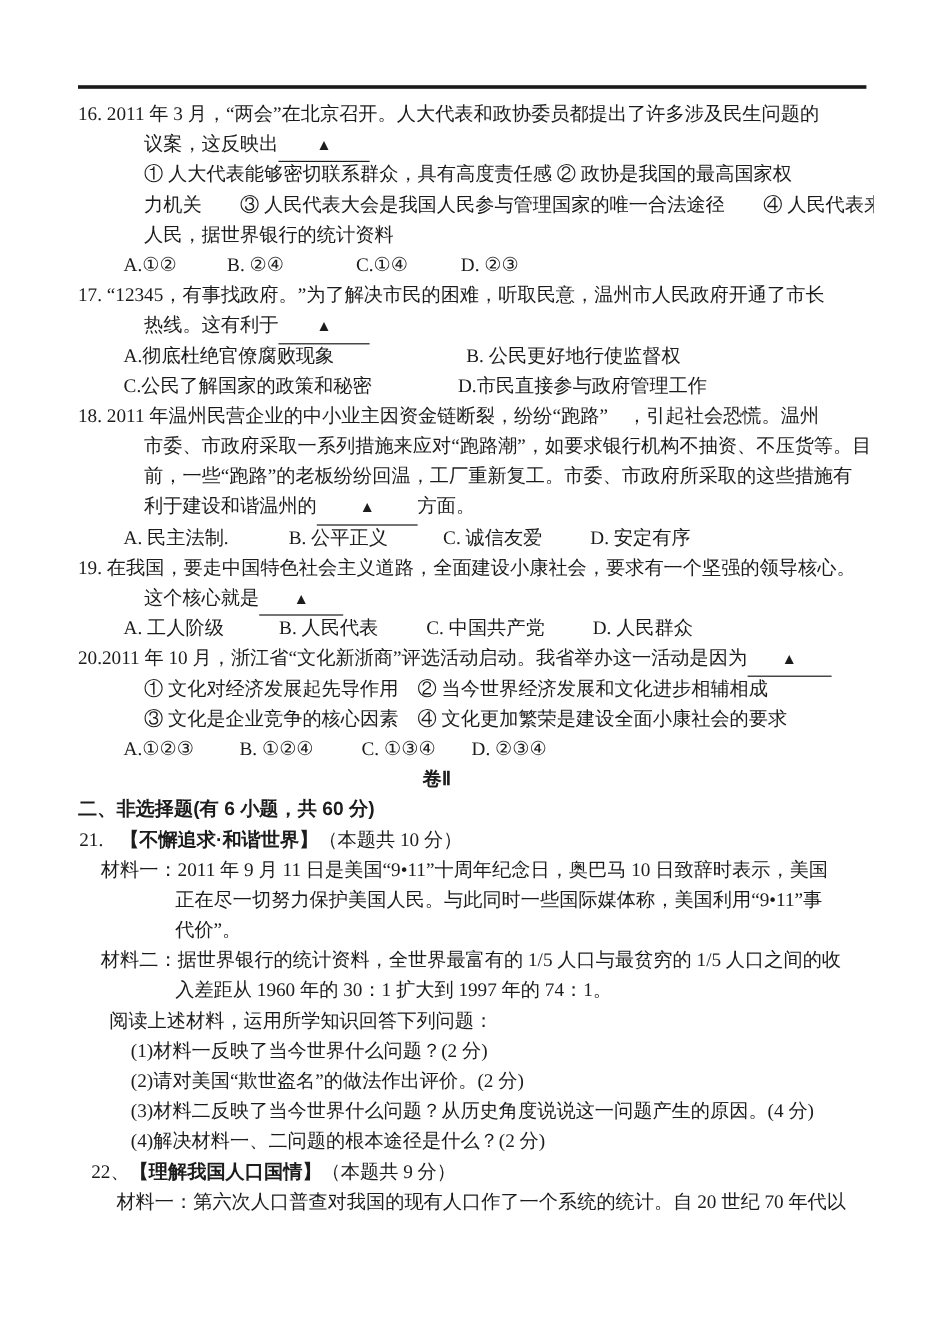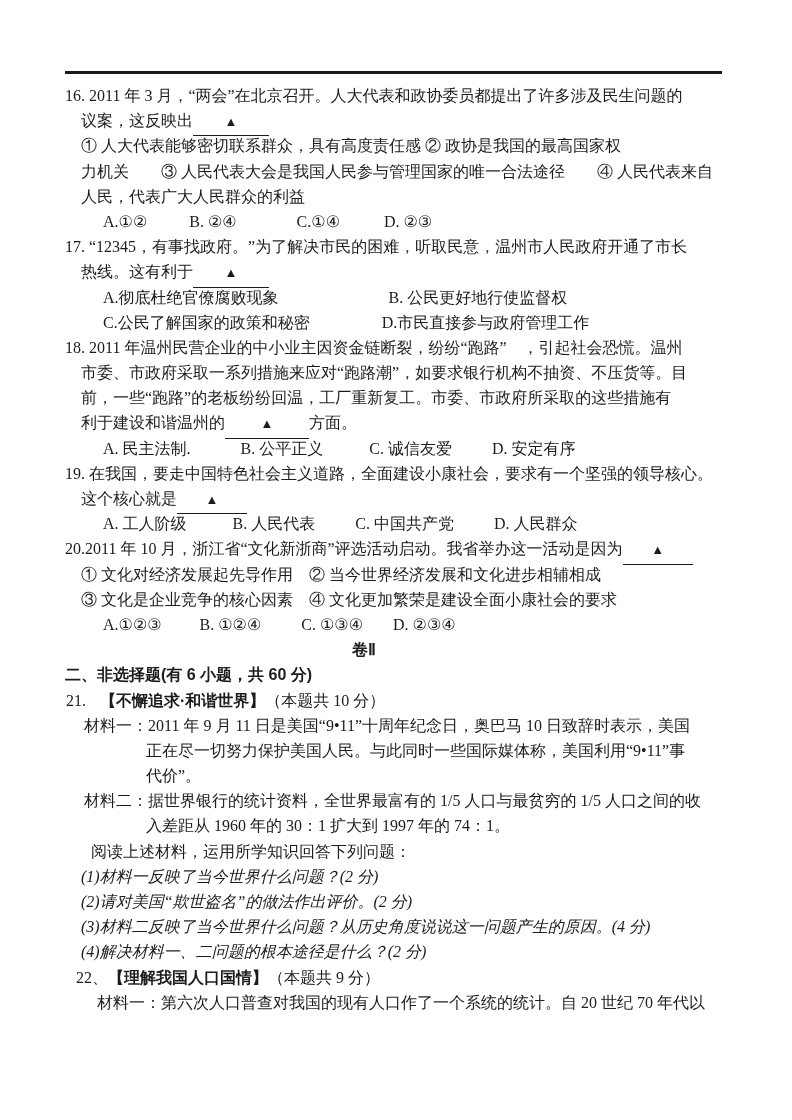--- a/index.html
+++ b/index.html
@@ -27,32 +27,32 @@
     left: 0;
     right: 0;
   }
   .line {
     line-height: 25.2px;
     height: 25.2px;
     white-space: pre;
   }
   
   .q     { padding-left: 65px; }
-  .c     { padding-left: 81px; }
+  .c     { padding-left: 120px; }
   .opt   { padding-left: 103px; }
   .sec   { padding-left: 65px; font-weight: bold;
            font-family: "Liberation Sans", "DejaVu Sans", sans-serif; }
   .center{ text-align: center; font-weight: bold;
            font-family: Liberation Serif, serif; }
   .qh21  { padding-left: 66px; }
   .qh22  { padding-left: 76px; }
   .mat   { padding-left: 84px; }
   .matc  { padding-left: 146px; }
   .read  { padding-left: 91px; }
-  .ans   { padding-left: 81px; font-style: italic; }
+  .ans   { padding-left: 109px; }
   .bold  { font-weight: bold;
            font-family: "Liberation Sans", "DejaVu Sans", sans-serif; }
   .blank {
     display: inline-block;
     text-align: center;
     border-bottom: 1.5px solid #1c1c1c;
     font-size: 13px;
     padding-bottom: 1px;
     vertical-align: baseline;
   }
@@ -60,21 +60,21 @@
 </head>
 <body>
 
 <div class="page">
   <div class="top-rule"></div>
   <div class="doc">
       <div class="line q"><span>16. 2011 年 3 月，“两会”在北京召开。人大代表和政协委员都提出了许多涉及民生问题的</span></div>
       <div class="line c"><span>议案，这反映出</span><span class="blank" style="width: 76px;">▲</span></div>
       <div class="line c"><span>① 人大代表能够密切联系群众，具有高度责任感 ② 政协是我国的最高国家权</span></div>
       <div class="line c"><span>力机关　　③ 人民代表大会是我国人民参与管理国家的唯一合法途径　　④ 人民代表来自</span></div>
-      <div class="line c"><span>人民，代表广大人民群众的利益</span></div>
+      <div class="line c"><span>人民，据世界银行的统计资料</span></div>
       <div class="line opt"><span>A.①②</span><span style="margin-left: 42px;">B. ②④</span><span style="margin-left: 60px;">C.①④</span><span style="margin-left: 44px;">D. ②③</span></div>
       <div class="line q"><span>17. “12345，有事找政府。”为了解决市民的困难，听取民意，温州市人民政府开通了市长</span></div>
       <div class="line c"><span>热线。这有利于</span><span class="blank" style="width: 76px;">▲</span></div>
       <div class="line opt"><span>A.彻底杜绝官僚腐败现象</span><span style="margin-left: 110px;">B. 公民更好地行使监督权</span></div>
       <div class="line opt"><span>C.公民了解国家的政策和秘密</span><span style="margin-left: 72px;">D.市民直接参与政府管理工作</span></div>
       <div class="line q"><span>18. 2011 年温州民营企业的中小业主因资金链断裂，纷纷“跑路”　，引起社会恐慌。温州</span></div>
       <div class="line c"><span>市委、市政府采取一系列措施来应对“跑路潮”，如要求银行机构不抽资、不压货等。目</span></div>
       <div class="line c"><span>前，一些“跑路”的老板纷纷回温，工厂重新复工。市委、市政府所采取的这些措施有</span></div>
       <div class="line c"><span>利于建设和谐温州的</span><span class="blank" style="width: 84px;">▲</span><span>方面。</span></div>
       <div class="line opt"><span>A. 民主法制.</span><span style="margin-left: 50px;">B. 公平正义</span><span style="margin-left: 46px;">C. 诚信友爱</span><span style="margin-left: 40px;">D. 安定有序</span></div>

